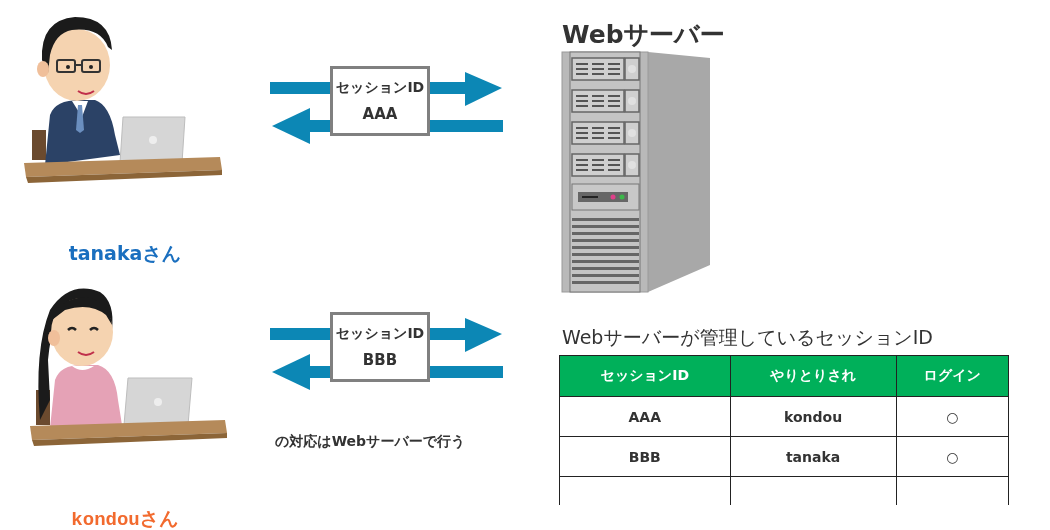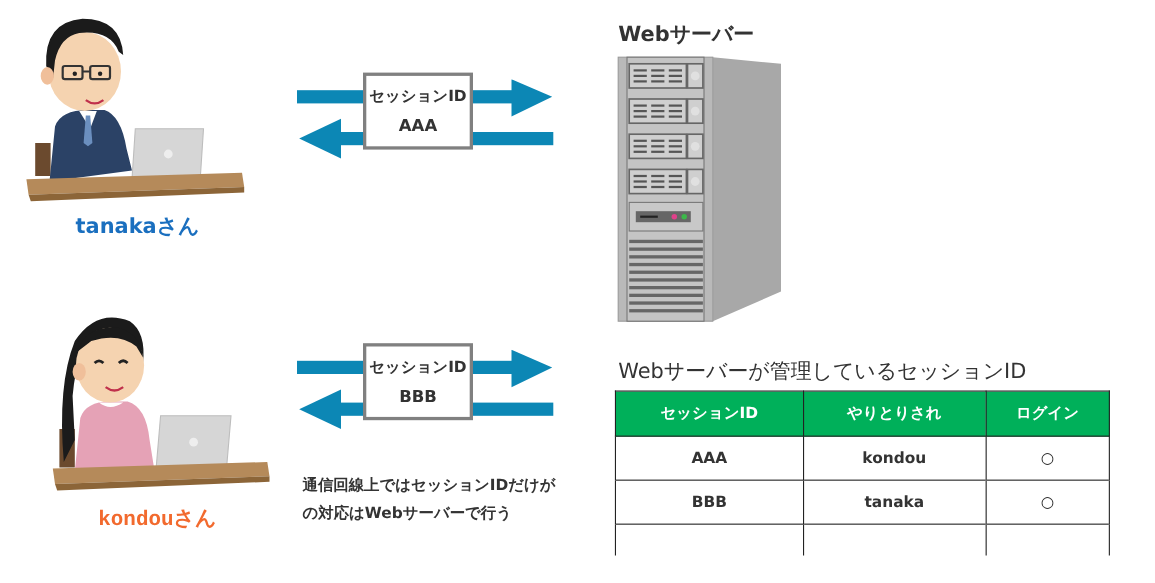--- a/index.html
+++ b/index.html
@@ -8,36 +8,36 @@
       background: #ffffff;
       font-family: "DejaVu Sans", "Liberation Sans", sans-serif;
       color: #333333;
     }
     .abs { position: absolute; }
 
     
     .person { position: absolute; width: 230px; height: 200px; }
     .user-label {
       position: absolute; font-weight: bold; font-size: 19px; text-align: center;
-      width: 200px; left: 15px;
+      width: 200px; left: 15px; margin-top: 48px;
     }
 
     
     .session-box {
       position: absolute; width: 100px; height: 70px; background: #fff;
       border: 3px solid #808080; box-sizing: border-box;
       display: flex; flex-direction: column; align-items: center; justify-content: center;
       font-weight: bold; font-size: 14px; color: #333; z-index: 2;
     }
     .session-box .line2 { margin-top: 8px; font-size: 15px; }
 
     .arrow-svg { position: absolute; z-index: 1; }
 
     
-    .server-title { position: absolute; left: 562px; top: 18px; font-weight: bold; font-size: 19px; color: #333; }
+    .server-title { position: absolute; left: 562px; top: 18px; font-weight: bold; font-size: 25px; color: #333; }
 
     
     .table-title { position: absolute; left: 562px; top: 325px; font-weight: normal; font-size: 19px; color: #333; }
     table.session-table {
       position: absolute; left: 559px; top: 355px; width: 450px;
       border-collapse: collapse; font-size: 14px; font-weight: bold;
     }
     table.session-table th {
       background: #00b05a; color: #ffffff; height: 38px; border: 1px solid #222;
       font-size: 14px;
@@ -82,21 +82,21 @@
     <path d="M113 112 L175 112 L172 158 L110 158 Z" fill="#d6d6d6" stroke="#bdbdbd"></path>
     <circle cx="143" cy="135" r="4" fill="#eeeeee"></circle>
     <path d="M78 158 L172 158 L168 165 L80 165 Z" fill="#c9c9c9"></path>
 
     <path d="M14 158 L210 152 L212 165 L16 172 Z" fill="#b58a5a"></path>
     <path d="M16 172 L212 165 L212 170 L18 178 Z" fill="#8c6538"></path>
   </svg>
   <div class="user-label" style="top:188px; color:#1a6fbf;">tanakaさん</div>
 </div>
 
-<div class="person" style="left:28px; top:270px;font-family:Liberation Mono, monospace;">
+<div class="person" style="left:10px; top:270px;font-family:Liberation Mono, monospace;">
   <svg width="230" height="180" viewBox="0 0 230 180">
     <rect x="26" y="120" width="14" height="35" fill="#6b4a2e"></rect>
     <path d="M30 150 Q24 80 40 40 Q60 10 90 22 Q105 32 102 60 L96 40 Q80 30 60 32 Q42 45 38 90 L40 130 Z" fill="#1b1b1b"></path>
     <path d="M40 158 L45 110 Q50 95 72 95 L88 95 Q105 100 108 130 L112 155 Z" fill="#e5a2b6"></path>
     <path d="M62 96 Q72 104 84 96 Z" fill="#ffffff"></path>
     <ellipse cx="72" cy="62" rx="31" ry="34" fill="#f5d3b0"></ellipse>
     <path d="M42 50 Q50 25 80 28 Q100 34 102 55 L96 45 Q80 32 55 40 Z" fill="#1b1b1b"></path>
     <ellipse cx="44" cy="68" rx="6" ry="8" fill="#f0bf9a"></ellipse>
     <path d="M58 60 Q62 56 66 60" fill="none" stroke="#222" stroke-width="2.5"></path>
     <path d="M80 60 Q84 56 88 60" fill="none" stroke="#222" stroke-width="2.5"></path>
@@ -245,15 +245,14 @@
     </tr>
     <tr class="last">
       <td></td>
       <td></td>
       <td></td>
     </tr>
   </tbody>
 </table>
 
 <div class="note">
-  <div>通信回線上ではセッションIDだけが</div>
   <div>の対応はWebサーバーで行う</div>
 </div>
 
 </body></html>

